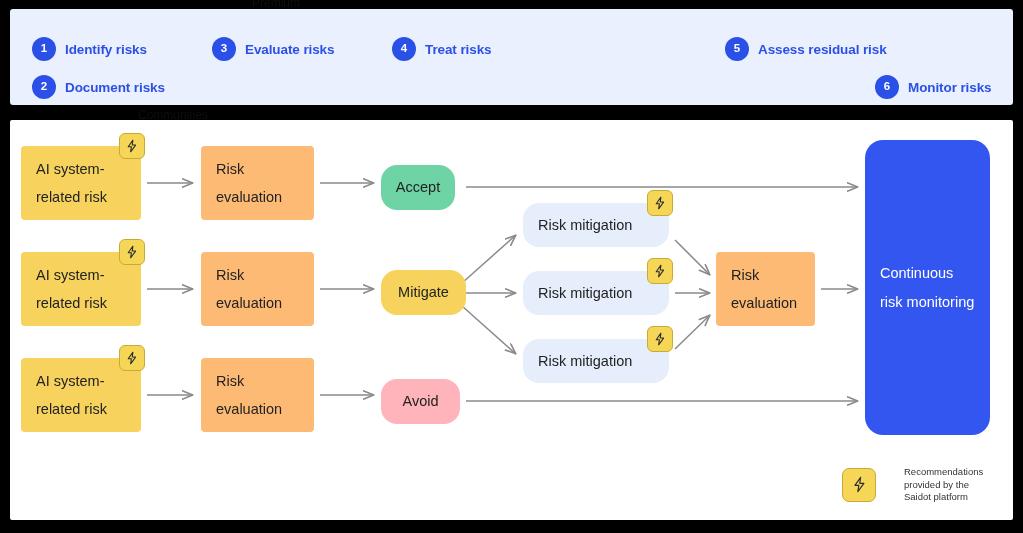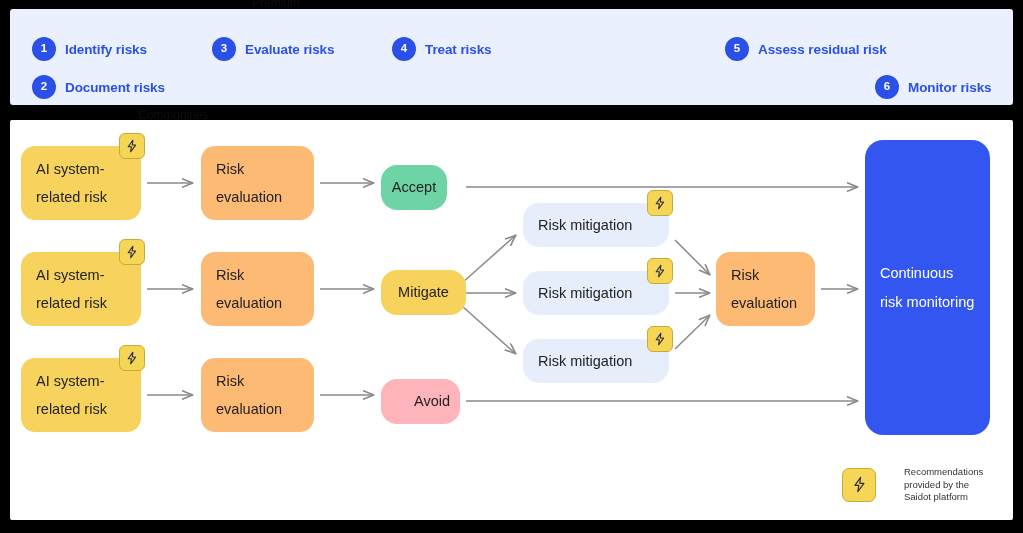--- a/index.html
+++ b/index.html
@@ -64,21 +64,21 @@
     position: absolute;
     left: 0; top: 0;
     width: 1003px; height: 400px;
     pointer-events: none;
   }
 
   .node {
     position: absolute;
     display: flex;
     align-items: center;
-    border-radius: 14px;
+    border-radius: 4px;
     font-size: 14.5px;
     color: #222222;
     line-height: 1.95;
     padding: 0 15px;
   }
   .node.center { justify-content: center; text-align: center; padding: 0 10px; }
   .node-text { white-space: pre-line; }
 
   .n-risk      { background: #f7d35e; }
   .n-eval      { background: #fdba74; }
@@ -224,27 +224,27 @@
 evaluation</span>
         </div>
         <div class="node n-eval" style="left: 191px; top: 132px; width: 113px; height: 74px;">
           <span class="node-text">Risk
 evaluation</span>
         </div>
         <div class="node n-eval" style="left: 191px; top: 238px; width: 113px; height: 74px;">
           <span class="node-text">Risk
 evaluation</span>
         </div>
-        <div class="node n-accept center" style="left: 371px; top: 45px; width: 66px; height: 45px; border-radius: 16px;">
+        <div class="node n-accept center" style="left: 371px; top: 45px; width: 74px; height: 45px; border-radius: 16px;">
           <span class="node-text">Accept</span>
         </div>
         <div class="node n-mitigate center" style="left: 371px; top: 150px; width: 85px; height: 45px; border-radius: 16px;">
           <span class="node-text">Mitigate</span>
         </div>
-        <div class="node n-avoid center" style="left: 371px; top: 259px; width: 79px; height: 45px; border-radius: 16px; justify-content: flex-end;">
+        <div class="node n-avoid center" style="left: 371px; top: 259px; width: 79px; height: 45px; border-radius: 16px;">
           <span class="node-text">Avoid</span>
         </div>
         <div class="node n-mitigation" style="left: 513px; top: 83px; width: 146px; height: 44px; border-radius: 16px;">
           <span class="node-text">Risk mitigation</span>
         </div>
         <span class="bolt-badge" style="left: 637px; top: 70px;">
           <svg width="14" height="14" viewBox="0 0 24 24" aria-hidden="true">
             <path d="M13.6 2 L5.5 13.2 H11 L9.6 22 L18.2 10.4 H12.4 Z" fill="none" stroke="#2b2b2b" stroke-width="1.8" stroke-linejoin="round" stroke-linecap="round"></path>
           </svg>
         </span>

